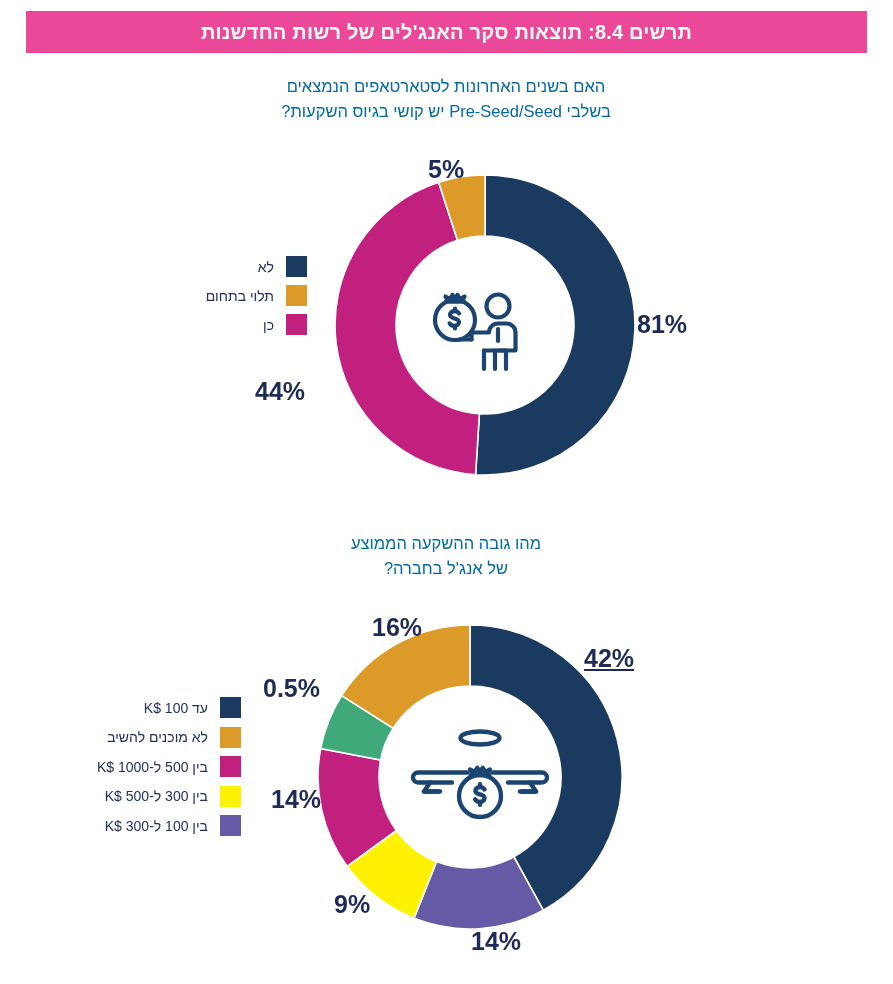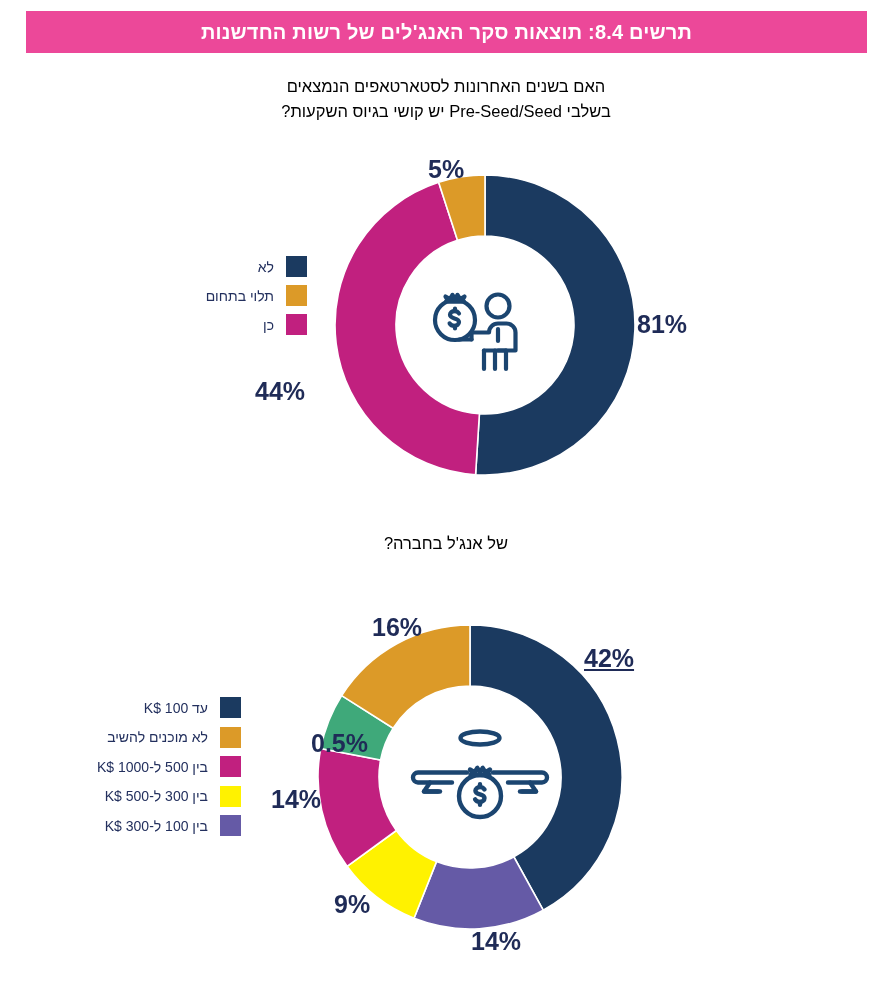--- a/index.html
+++ b/index.html
@@ -40,21 +40,21 @@
 
   
   .question {
     position: absolute;
     width: 560px;
     left: 166px;
     text-align: center;
     direction: rtl;
     font-size: 16.5px;
     line-height: 25px;
-    color: #000000;
+    color: #0369a1;
     font-family: "Liberation Sans", sans-serif;
   }
   #question-1 { top: 74px; }
   #question-2 { top: 531px; }
   .question .ltr-inline { direction: ltr; unicode-bidi: embed; }
 
   
   .donut-wrap { position: absolute; }
   #donut-1 { left: 335px; top: 175px; width: 300px; height: 300px; }
   #donut-2 { left: 318px; top: 625px; width: 304px; height: 304px; }
@@ -169,20 +169,21 @@
       <span class="legend-swatch" style="background: rgb(220, 154, 40);"></span>
       <span class="legend-text">תלוי בתחום</span>
     </div>
     <div class="legend-row">
       <span class="legend-swatch" style="background: rgb(193, 32, 127);"></span>
       <span class="legend-text">כן</span>
     </div>
   </div>
 
 <div class="question" id="question-2">
+  <div>מהו גובה ההשקעה הממוצע</div>
   <div>של אנג'ל בחברה?</div>
 </div>
 
 <div class="donut-wrap" id="donut-2">
   <svg viewBox="0 0 304 304">
     <g id="donut-2-slices">
         <path d="M 152 0 A 152 152 0 0 1 225.22655846346078 285.19861536666724 L 195.83958434325612 231.7439078839916 A 91 91 0 0 0 152 61 Z" fill="#1B3A60" stroke="#ffffff" stroke-width="1.6"></path>
         <path d="M 225.22655846346078 285.19861536666724 A 152 152 0 0 1 96.04506799192899 293.3260258550142 L 118.50066570569433 236.6096602158309 A 91 91 0 0 0 195.83958434325612 231.7439078839916 Z" fill="#655AA6" stroke="#ffffff" stroke-width="1.6"></path>
         <path d="M 96.04506799192899 293.3260258550142 A 152 152 0 0 1 29.02941685500801 241.34335834845592 L 78.37945351187979 205.48845795861507 A 91 91 0 0 0 118.50066570569433 236.6096602158309 Z" fill="#FFF200" stroke="#ffffff" stroke-width="1.6"></path>
         <path d="M 29.02941685500801 241.34335834845592 A 152 152 0 0 1 2.692337889239326 123.5180401829699 L 62.61186018368933 134.9483003726991 A 91 91 0 0 0 78.37945351187979 205.48845795861507 Z" fill="#C1207F" stroke="#ffffff" stroke-width="1.6"></path>
@@ -239,17 +240,17 @@
   </div>
 
 <div id="pct-layer-1">
     <div class="pct-label" style="left: 428px; top: 155px;">5%</div>
     <div class="pct-label" style="left: 637px; top: 310px;">81%</div>
     <div class="pct-label" style="left: 255px; top: 377px;">44%</div>
   </div>
 <div id="pct-layer-2">
     <div class="pct-label" style="left: 372px; top: 613px;">16%</div>
     <div class="pct-label" style="left: 584px; top: 644px; text-decoration: underline;">42%</div>
-    <div class="pct-label" style="left: 263px; top: 729px; margin-left: 48px;">0.5%</div>
+    <div class="pct-label" style="left: 263px; top: 674px;">0.5%</div>
     <div class="pct-label" style="left: 271px; top: 785px;">14%</div>
     <div class="pct-label" style="left: 334px; top: 890px;">9%</div>
     <div class="pct-label" style="left: 471px; top: 927px;">14%</div>
   </div>
 
 </body></html>

